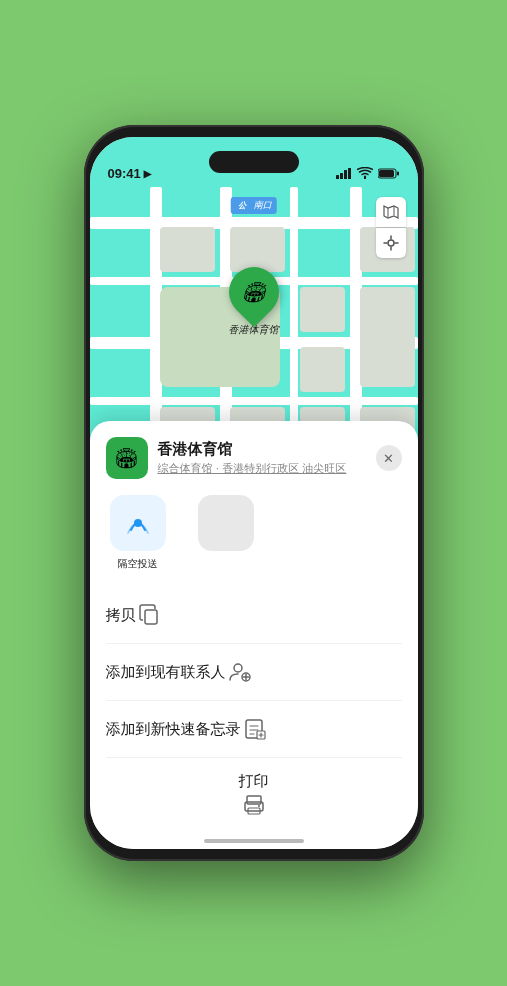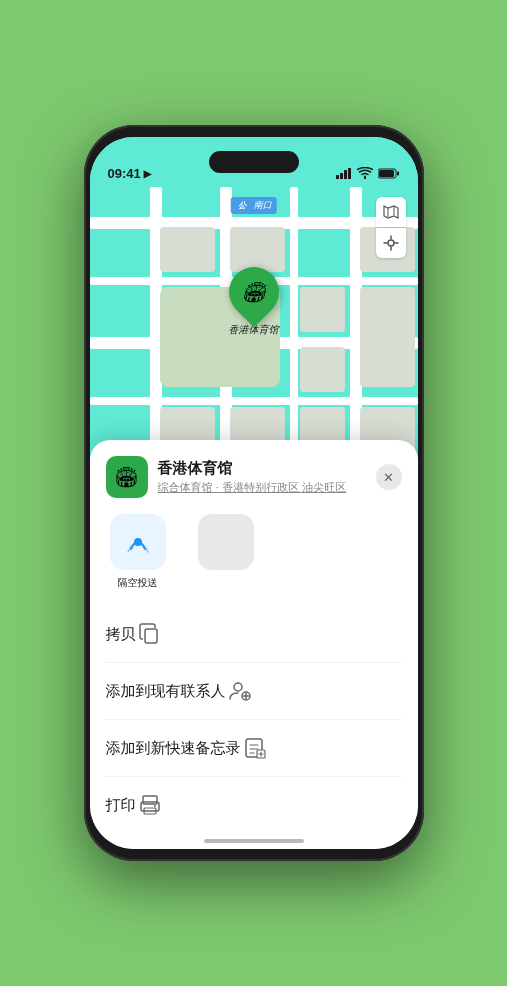--- a/index.html
+++ b/index.html
@@ -296,21 +296,21 @@
     }
     
     .menu-item {
       display: flex;
       align-items: center;
       justify-content: flex-start;
       padding: 14px 0;
       border-bottom: 1px solid #f0f0f0;
       cursor: pointer;
     }
-    .menu-item:last-child { border-bottom: none; }
+    .menu-item:last-child { border-bottom: none; flex-direction: column; }
     .menu-text {
       font-size: 15px;
       color: #1a1a1a;
     }
     .menu-icon {
       width: 28px;
       height: 28px;
       display: flex;
       align-items: center;
       justify-content: center;

